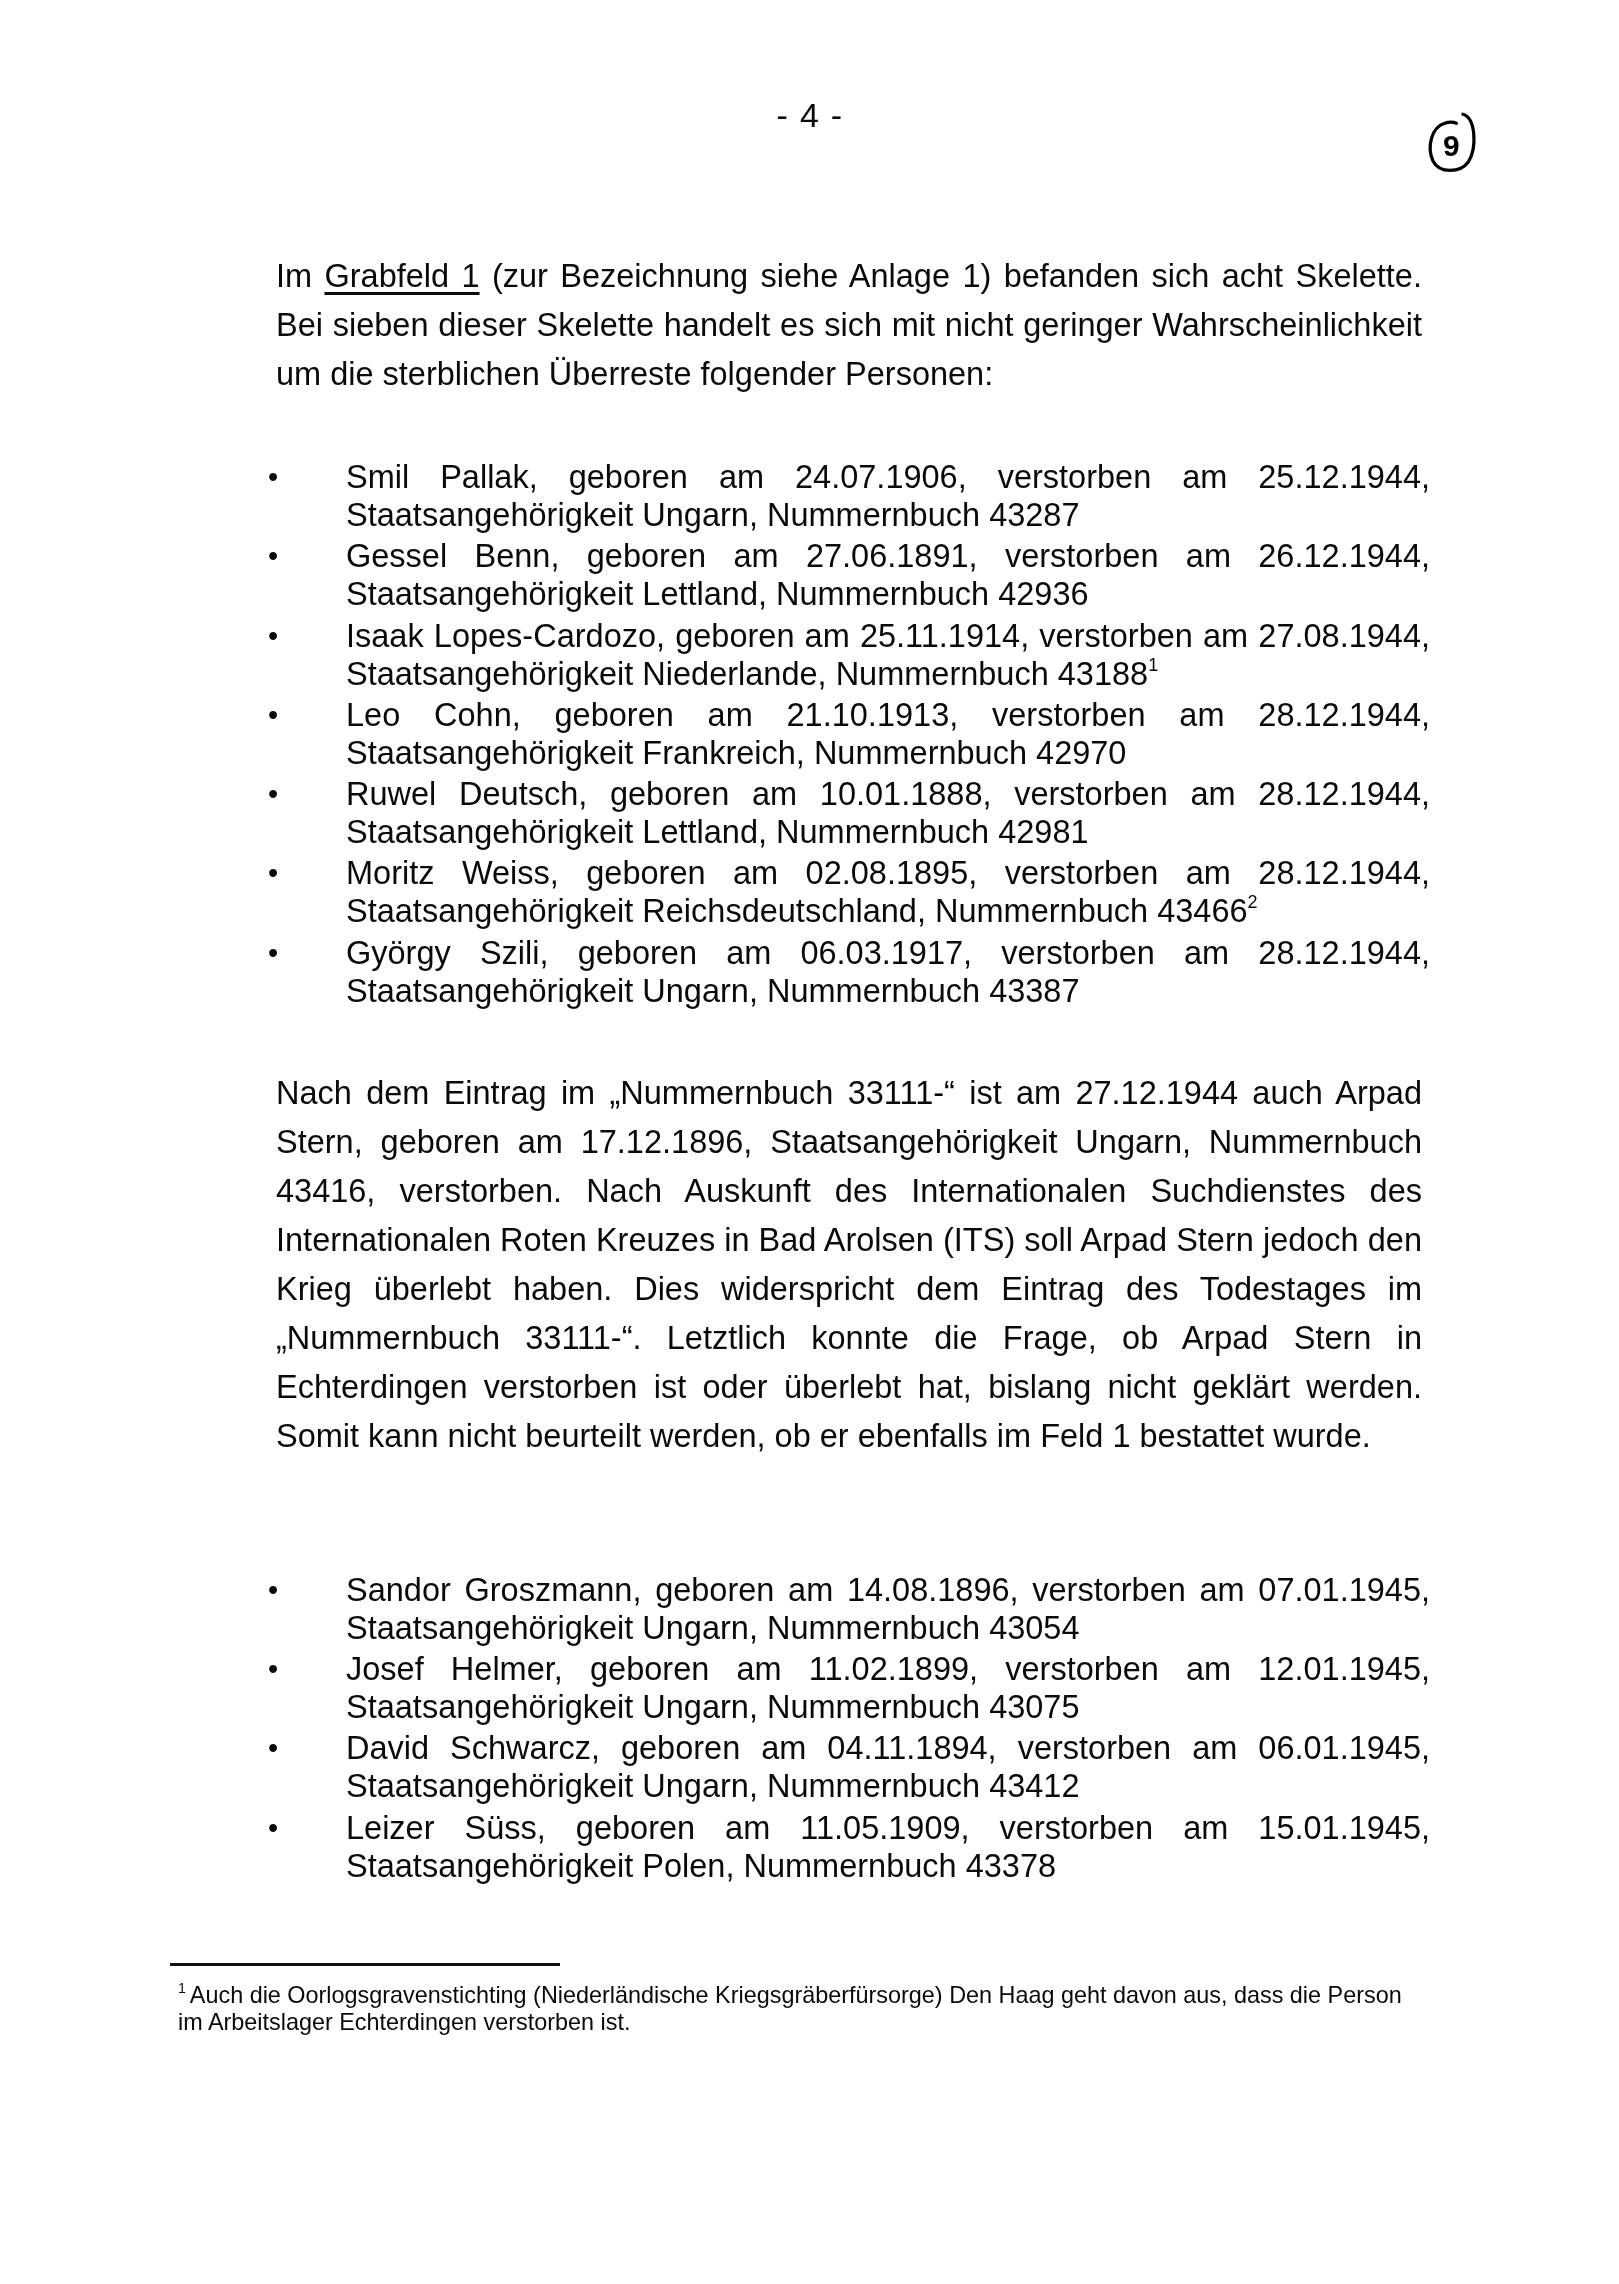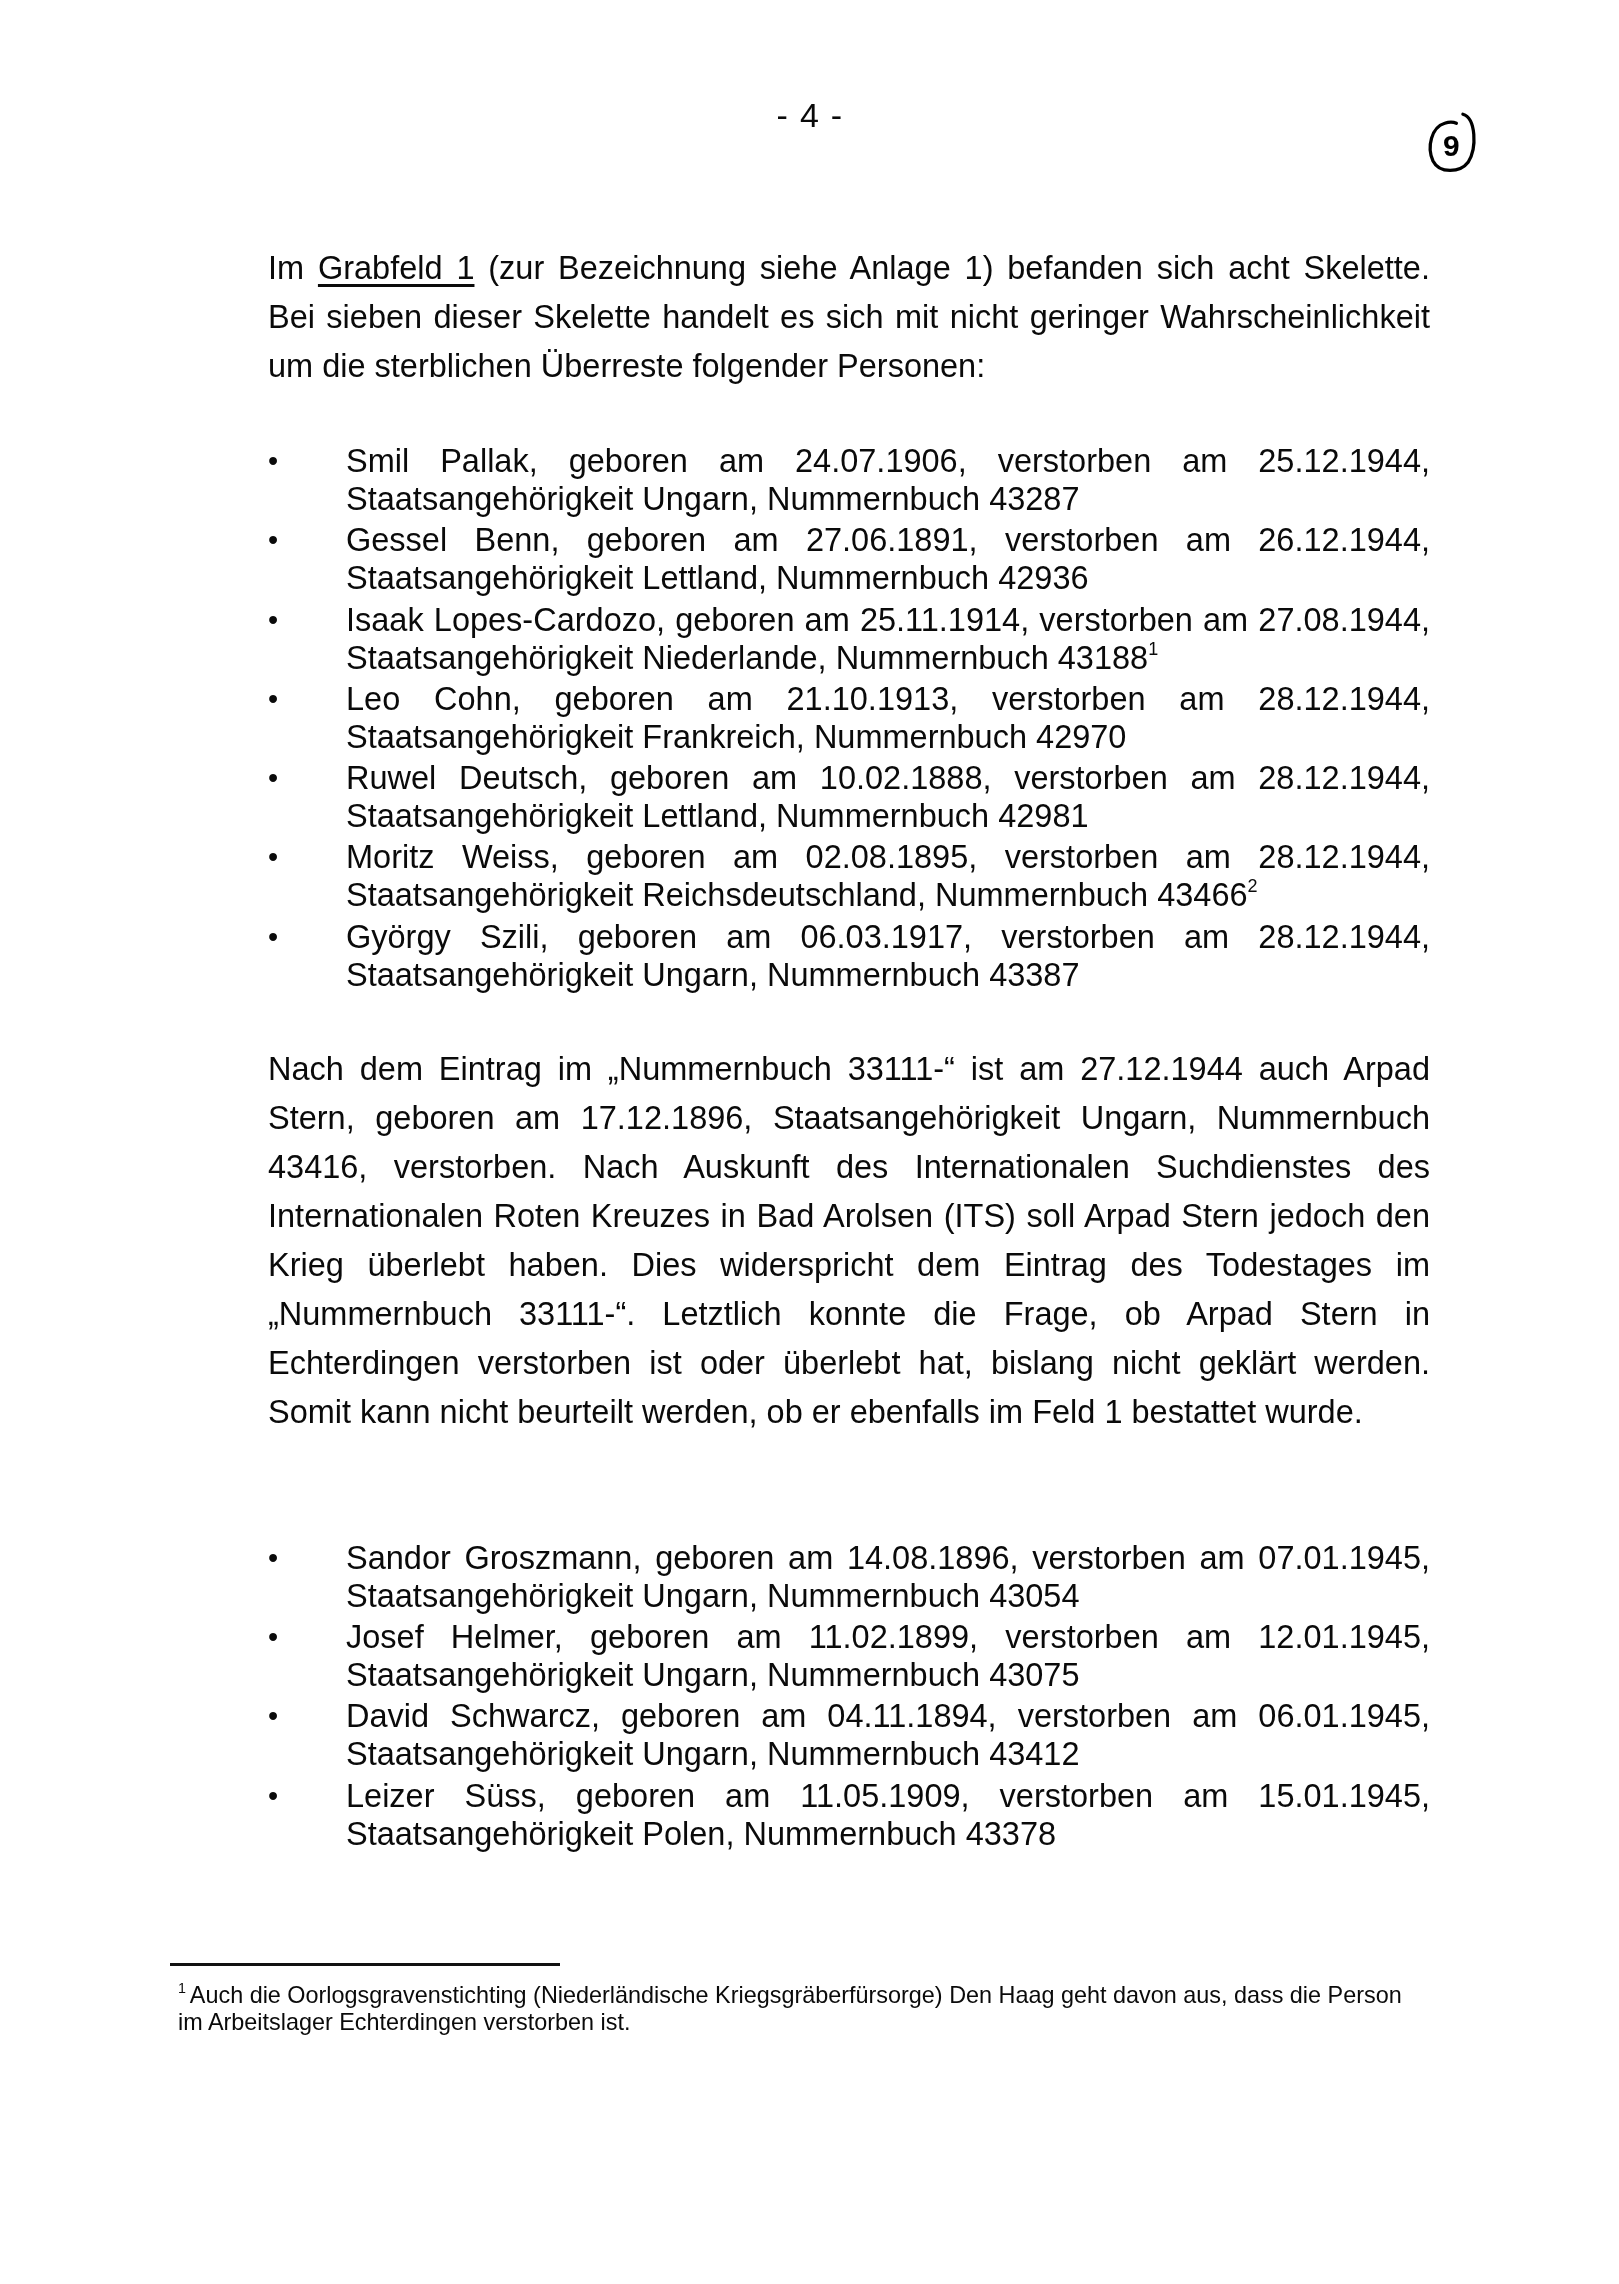--- a/index.html
+++ b/index.html
@@ -12,21 +12,21 @@
     font-size: 34px; letter-spacing: 1.3px;
   }
   .stamp {
     position: absolute; left: 1425px; top: 109px; width: 55px; height: 65px;
   }
   .stamp svg { width: 100%; height: 100%; }
   .content {
     position: absolute; left: 268px; width: 1162px; top: 244px;
     font-size: 32.5px; line-height: 49px;
   }
-  .para { margin: 0; text-align: justify; text-align-last: left; }
+  .para { margin: 8px; text-align: justify; text-align-last: left; }
   .para .ul { text-decoration: underline; text-decoration-thickness: 2.6px; text-underline-offset: 5.2px; }
   ul.people { list-style: none; margin: 0; padding: 0; }
   ul.people li {
     position: relative; padding-left: 78px; line-height: 38px;
     text-align: justify; text-align-last: left;
   }
   ul.people li .bullet {
     position: absolute; left: 0; top: 0; width: 26px; text-align: left; font-size: 29px;
   }
   ul.people li + li { margin-top: 3.3px; }
@@ -61,21 +61,21 @@
     <span>Im </span><span class="ul">Grabfeld 1</span><span> (zur Bezeichnung siehe Anlage 1) befanden sich acht Skelette. Bei sieben dieser Skelette handelt es sich mit nicht geringer Wahrscheinlichkeit um die sterblichen Überreste folgender Personen:</span>
   </p>
 
   <div class="gap-a"></div>
 
   <ul class="people">
     <li><span class="bullet">•</span><span>Smil Pallak, geboren am 24.07.1906, verstorben am 25.12.1944, Staatsangehörigkeit Ungarn, Nummernbuch 43287</span></li>
     <li><span class="bullet">•</span><span>Gessel Benn, geboren am 27.06.1891, verstorben am 26.12.1944, Staatsangehörigkeit Lettland, Nummernbuch 42936</span></li>
     <li><span class="bullet">•</span><span>Isaak Lopes-Cardozo, geboren am 25.11.1914, verstorben am 27.08.1944, Staatsangehörigkeit Niederlande, Nummernbuch 43188</span><sup>1</sup></li>
     <li><span class="bullet">•</span><span>Leo Cohn, geboren am 21.10.1913, verstorben am 28.12.1944, Staatsangehörigkeit Frankreich, Nummernbuch 42970</span></li>
-    <li><span class="bullet">•</span><span>Ruwel Deutsch, geboren am 10.02.1888, verstorben am 28.12.1944, Staatsangehörigkeit Lettland, Nummernbuch 42981</span></li>
+    <li><span class="bullet">•</span><span>Ruwel Deutsch, geboren am 10.01.1888, verstorben am 28.12.1944, Staatsangehörigkeit Lettland, Nummernbuch 42981</span></li>
     <li><span class="bullet">•</span><span>Moritz Weiss, geboren am 02.08.1895, verstorben am 28.12.1944, Staatsangehörigkeit Reichsdeutschland, Nummernbuch 43466</span><sup>2</sup></li>
     <li><span class="bullet">•</span><span>György Szili, geboren am 06.03.1917, verstorben am 28.12.1944, Staatsangehörigkeit Ungarn, Nummernbuch 43387</span></li>
   </ul>
 
   <div class="gap-b"></div>
 
   <p class="para">Nach dem Eintrag im „Nummernbuch 33111-“ ist am 27.12.1944 auch Arpad Stern, geboren am 17.12.1896, Staatsangehörigkeit Ungarn, Nummernbuch 43416, verstorben. Nach Auskunft des Internationalen Suchdienstes des Internationalen Roten Kreuzes in Bad Arolsen (ITS) soll Arpad Stern jedoch den Krieg überlebt haben. Dies widerspricht dem Eintrag des Todestages im „Nummernbuch 33111-“. Letztlich konnte die Frage, ob Arpad Stern in Echterdingen verstorben ist oder überlebt hat, bislang nicht geklärt werden. Somit kann nicht beurteilt werden, ob er ebenfalls im Feld 1 bestattet wurde.</p>
 
   <div class="gap-b"></div>
 

